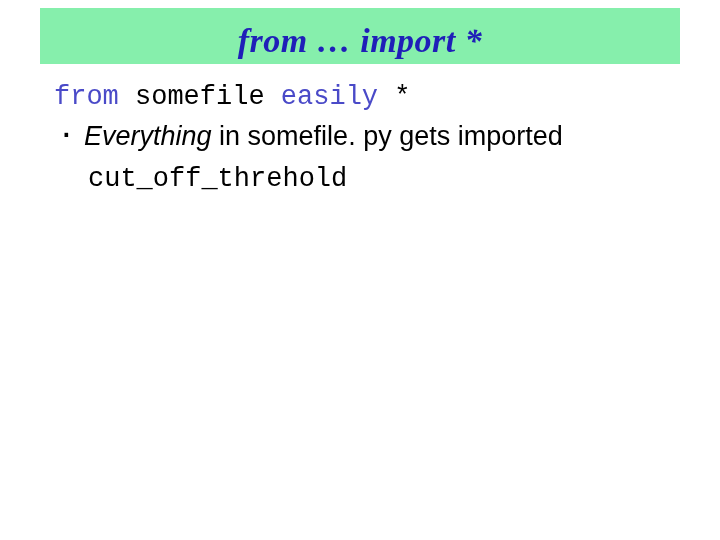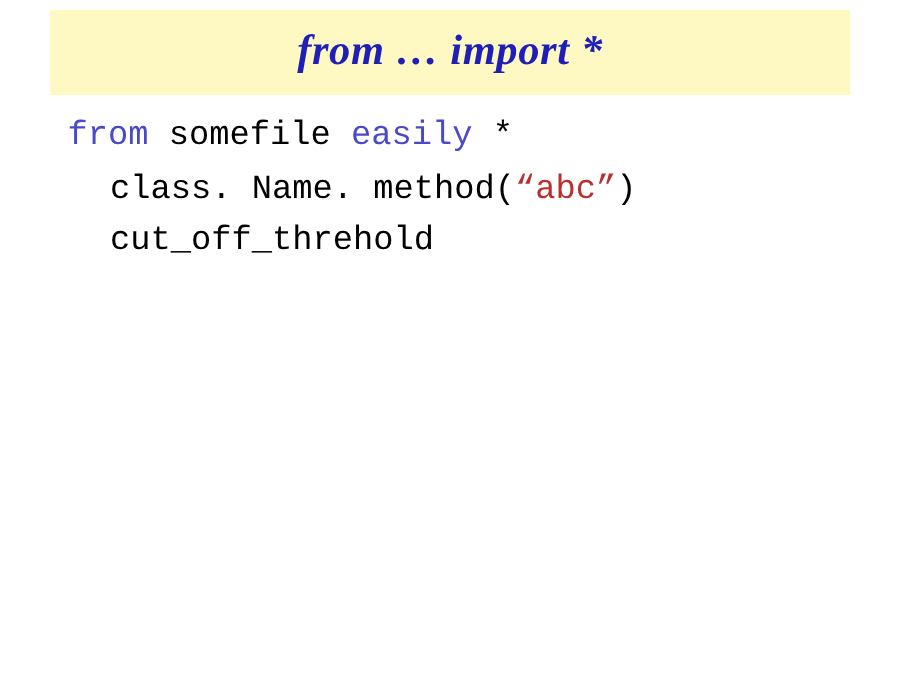--- a/index.html
+++ b/index.html
@@ -6,22 +6,22 @@
   body {
     width: 720px;
     height: 540px;
     background: #ffffff;
     font-family: Arial, Helvetica, sans-serif;
     color: #000000;
     overflow: hidden;
   }
   .title-bar {
     margin: 8px 40px 18px 40px;
-    background: #fef9c3;
-    padding: 14px 0 16px 0;
+    background: #86efac;
+    padding: 14px 0 4px 0;
     text-align: center;
   }
   .title-bar .title {
     font-family: "Times New Roman", Times, serif;
     font-style: italic;
     font-weight: bold;
     font-size: 34px;
     color: #1f1fb8;
     letter-spacing: 0.5px;
   }
@@ -69,19 +69,19 @@
 <body>
 
 <div class="title-bar">
   <div class="title">from … import  *</div>
 </div>
 
 <div class="content">
   <div class="code-line"><span class="kw">from</span> somefile <span class="kw">easily</span> *</div>
 
   <ul class="bullets">
+    <li><em>Everything</em> in somefile. py gets imported</li>
   </ul>
 
   <div class="examples">
-    <div>class. Name. method(<span class="str">“abc”</span>)</div>
     <div>cut_off_threhold</div>
   </div>
 </div>
 
 </body></html>

